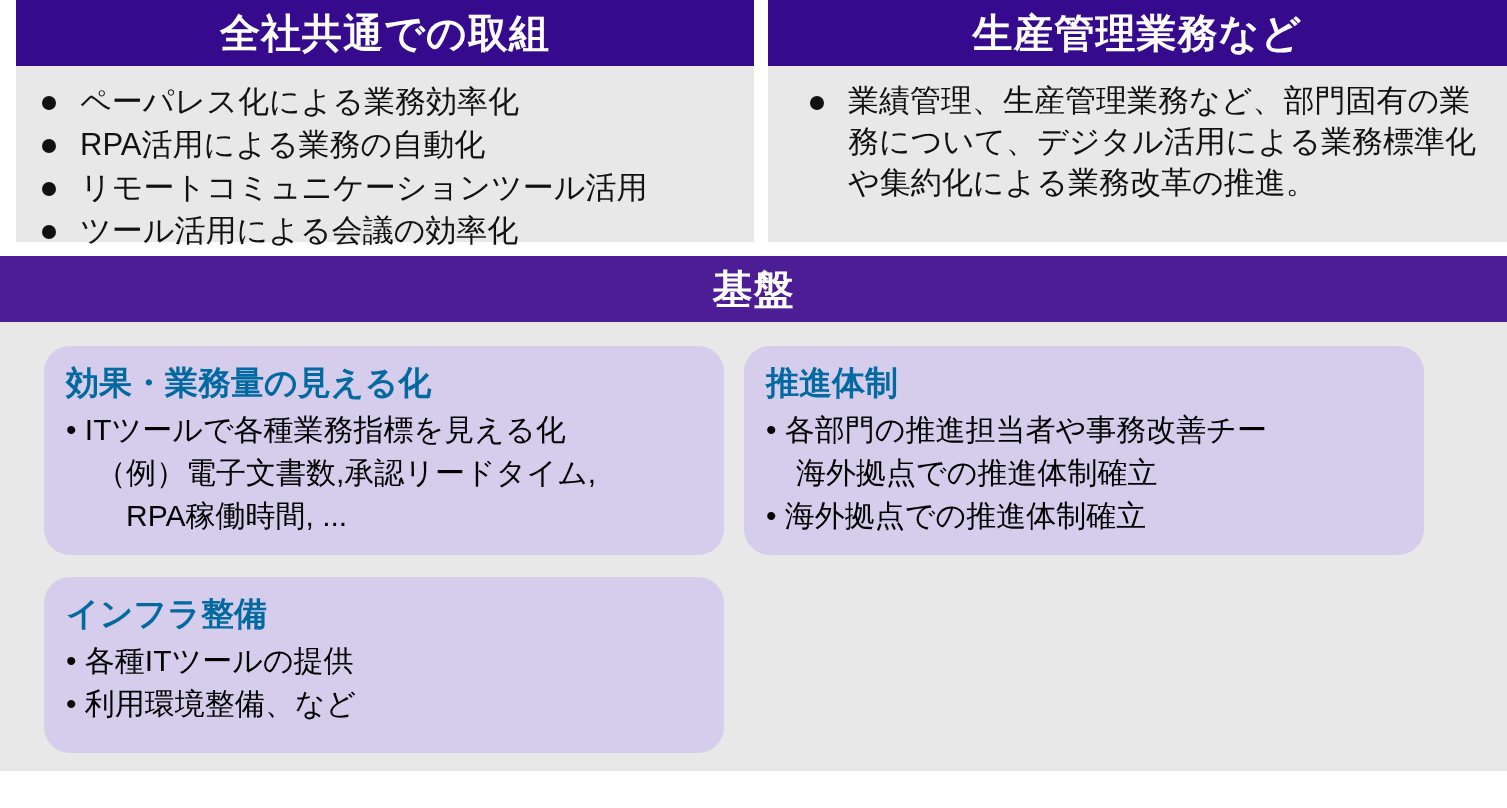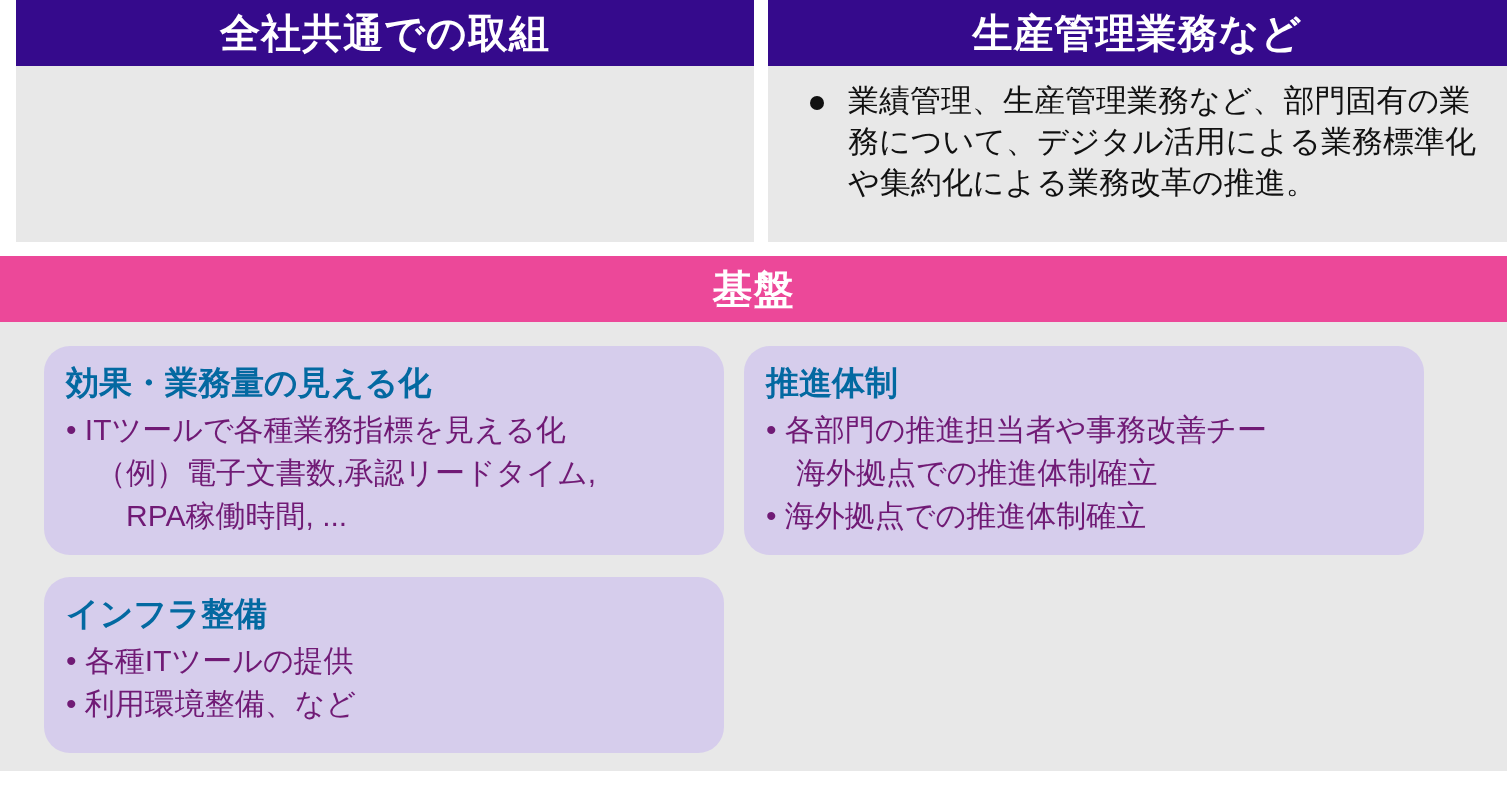--- a/index.html
+++ b/index.html
@@ -87,21 +87,21 @@
 
   
   .foundation {
     margin-top: 14px;
     background: #e8e8e8;
     width: 1507px;
     box-sizing: border-box;
     padding-bottom: 18px;
   }
   .foundation-header {
-    background: #ec4899;
+    background: #4c1d95;
     color: #ffffff;
     font-weight: bold;
     text-align: center;
     font-size: 40px;
     line-height: 66px;
     height: 66px;
     letter-spacing: 1px;
   }
   .cards {
     display: flex;
@@ -130,33 +130,41 @@
     margin-bottom: 2px;
   }
   .card-lines {
     list-style: none;
     margin: 0;
     padding: 0;
   }
   .card-lines li {
     font-size: 30px;
     line-height: 43px;
-    color: #701a75;
+    color: #000000;
     white-space: pre-wrap;
   }
 </style>
 </head>
 <body>
 
 <div class="page">
 
   <div class="top-row">
 
     <div class="panel panel-left">
       <div class="panel-header">全社共通での取組</div>
+      <div class="panel-body">
+        <ul class="bullets">
+          <li>ペーパレス化による業務効率化</li>
+          <li>RPA活用による業務の自動化</li>
+          <li>リモートコミュニケーションツール活用</li>
+          <li>ツール活用による会議の効率化</li>
+        </ul>
+      </div>
     </div>
 
     <div class="panel panel-right">
       <div class="panel-header">生産管理業務など</div>
       <div class="panel-body">
         <ul class="bullets wrap">
           <li>業績管理、生産管理業務など、部門固有の業務について、デジタル活用による業務標準化や集約化による業務改革の推進。</li>
         </ul>
       </div>
     </div>

